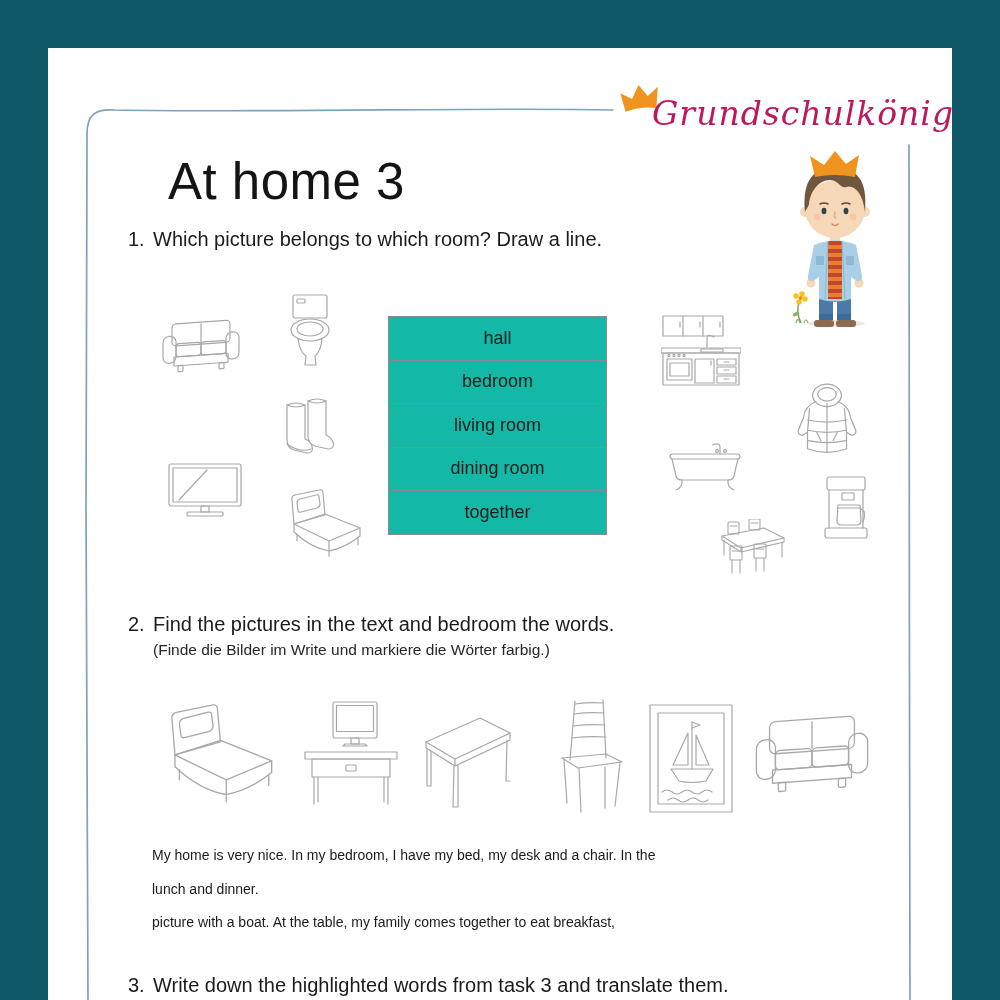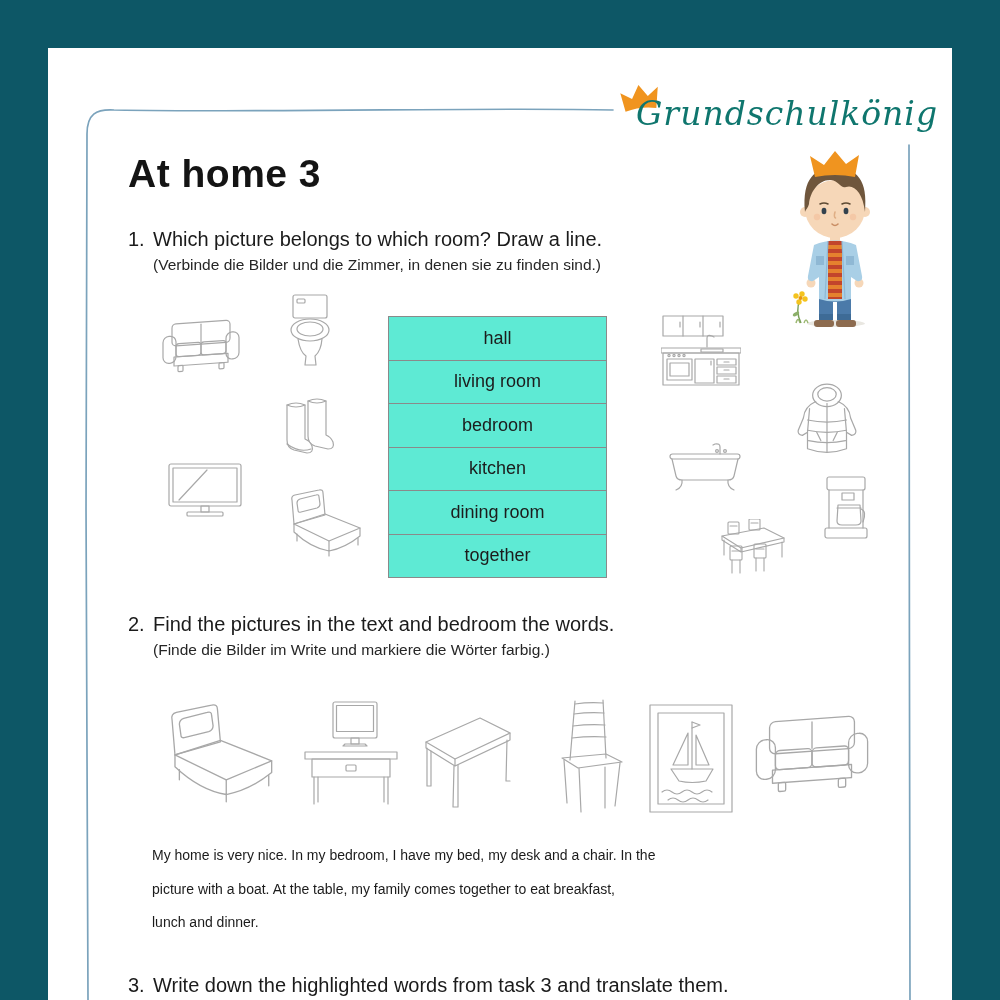--- a/index.html
+++ b/index.html
@@ -1,28 +1,28 @@
 <!DOCTYPE html>
 <html><head>
 <meta charset="utf-8">
 <style>
   html,body{margin:0;padding:0;width:1000px;height:1000px;overflow:hidden;}
   body{background:#0d5766;font-family:"Liberation Sans",sans-serif;position:relative;}
   .page{position:absolute;left:48px;top:48px;width:904px;height:952px;background:#ffffff;}
   .abs{position:absolute;}
   
-  .logo-text{font-family:"DejaVu Serif",serif;font-style:italic;font-size:33px;color:#0f766e;letter-spacing:1px;white-space:nowrap;}
-  
-  .title{font-size:39px;font-weight:700;color:#141414;letter-spacing:0.5px;white-space:nowrap;}
+  .logo-text{font-family:"DejaVu Serif",serif;font-style:italic;font-size:33px;color:#be185d;letter-spacing:1px;white-space:nowrap;margin-left:16px;}
+  
+  .title{font-size:51px;font-weight:400;color:#141414;letter-spacing:0.5px;white-space:nowrap;margin-left:40px;}
   
   .task{display:flex;font-size:20px;color:#1b1b1b;white-space:nowrap;}
   .task .num{width:25px;flex:none;}
   .subde{font-size:15.5px;color:#262626;white-space:nowrap;}
   
-  .rooms{width:217px;border:1.2px solid #8a8a8a;background:#5eead4;}
+  .rooms{width:217px;border:1.2px solid #8a8a8a;background:#14b8a6;}
   .room-row{height:42.5px;border-bottom:1px solid #8a8a8a;display:flex;align-items:center;justify-content:center;
             font-size:18px;color:#1c1c1c;}
   .room-row:last-child{border-bottom:none;}
   
   .story{font-size:14px;color:#1b1b1b;line-height:33.5px;}
   .story div{white-space:nowrap;}
   .fig{position:absolute;}
   .fig svg{display:block;}
 </style>
 </head>
@@ -41,21 +41,20 @@
     <path d="M4,26 L1,7 L12,14 L20,1 L28,13 L39,5 L35,26 Q20,22 4,26 Z" fill="#f0941f"></path>
   </svg>
   <div class="abs logo-text" style="left:588px;top:46px">Grundschulkönig</div>
 
   <div class="abs title" style="left:80px;top:104px">At home 3</div>
 
   <div class="abs task" style="left:80px;top:180px">
     <span class="num">1.</span>
     <span>Which picture belongs to which room? Draw a line.</span>
   </div>
-  <div class="abs subde" style="left:105px;top:208px">(Verbinde die Bilder und die Zimmer, in denen sie zu finden sind.)</div>
 
   <div class="fig" style="left:112px;top:264px">
     <svg width="82" height="64" viewBox="0 0 82 64">
       <g stroke="#a8a8a8" fill="none" stroke-width="1.2" stroke-linecap="round" stroke-linejoin="round" transform="translate(0,5) skewY(-4)">
         <rect x="12" y="8" width="58" height="22" rx="4"></rect>
           <line x1="41" y1="10" x2="41" y2="28"></line>
         <rect x="3" y="20" width="13" height="27" rx="6"></rect>
           <rect x="66" y="20" width="13" height="27" rx="6"></rect>
         <rect x="16" y="28" width="25" height="13" rx="3"></rect>
           <rect x="41" y="28" width="25" height="13" rx="3"></rect>
@@ -109,23 +108,22 @@
         <path d="M18,15 Q18,12 21,11 L37,7 Q40,6 40,9 L41,16 Q41,19 38,20 L22,24 Q19,25 19,22 Z"></path>
         <path d="M15,36 L46,26 L81,40 L50,53 Z"></path>
         <path d="M15,36 L15,44 Q32,60 50,63 L50,53 M81,40 L81,48 Q66,60 50,63"></path>
         <path d="M18,46 L18,53 M79,50 L79,57 M50,63 L50,68"></path>
       </g>
     </svg>
   </div>
 
   <div class="abs rooms" style="left:340px;top:268px">
     <div class="room-row">hall</div>
+    <div class="room-row">bedroom</div>
     <div class="room-row">living room</div>
-    <div class="room-row">bedroom</div>
-    <div class="room-row">kitchen</div>
     <div class="room-row">dining room</div>
     <div class="room-row">together</div>
   </div>
 
   <div class="fig" style="left:613px;top:266px">
     <svg width="80" height="74" viewBox="0 0 80 74">
       <g stroke="#a8a8a8" fill="none" stroke-width="1.2" stroke-linecap="round" stroke-linejoin="round">
         <rect x="2" y="2" width="60" height="20"></rect>
           <line x1="22" y1="2" x2="22" y2="22"></line>
           <line x1="42" y1="2" x2="42" y2="22"></line>
@@ -337,22 +335,22 @@
           <rect x="41" y="28" width="25" height="13" rx="3"></rect>
         <rect x="14" y="41" width="54" height="9"></rect>
         <rect x="18" y="50" width="5" height="6" rx="1"></rect>
           <rect x="59" y="50" width="5" height="6" rx="1"></rect>
       </g>
     </svg>
   </div>
 
   <div class="abs story" style="left:104px;top:791px">
     <div>My home is very nice. In my bedroom, I have my bed, my desk and a chair. In the</div>
+    <div>lunch and dinner.</div>
     <div>picture with a boat. At the table, my family comes together to eat breakfast,</div>
-    <div>lunch and dinner.</div>
   </div>
 
   <div class="abs task" style="left:80px;top:926px">
     <span class="num">3.</span>
     <span>Write down the highlighted words from task 3 and translate them.</span>
   </div>
 
 </div>
 
 </body></html>

